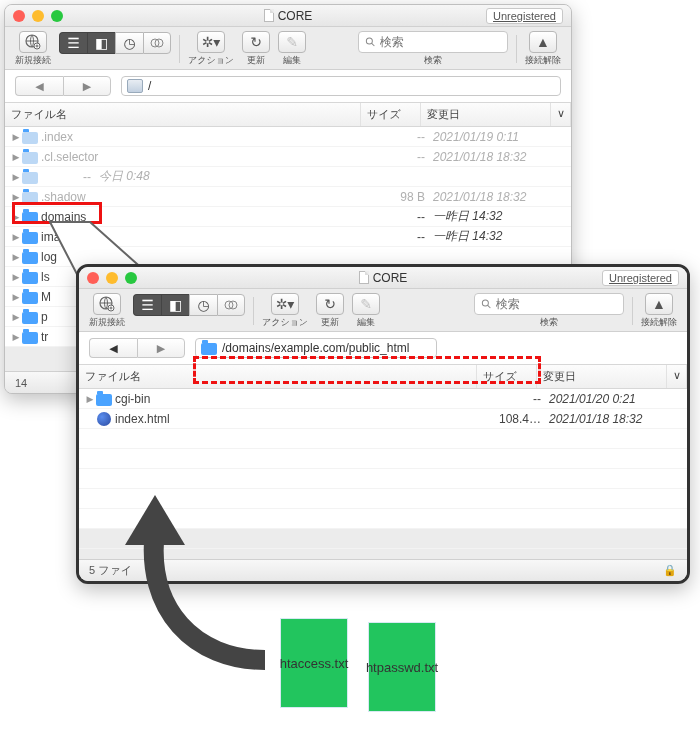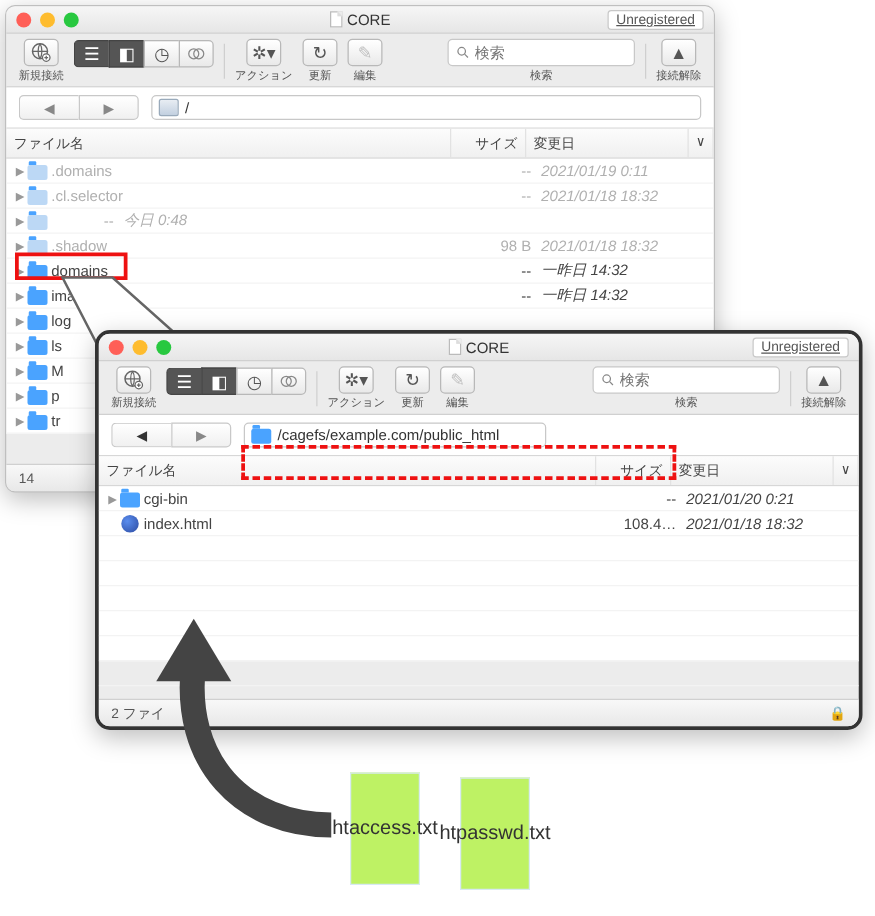--- a/index.html
+++ b/index.html
@@ -112,23 +112,23 @@
     position: relative; top: 1px;
   }
   .folder-icon::before {
     content: ""; position: absolute; top: -3px; left: 1px; width: 6px; height: 3px;
     background: #4aa3ff; border-radius: 1px 1px 0 0;
   }
   .columns {
     display: flex; background: linear-gradient(#fcfcfc,#f0f0f0);
     border-bottom: 1px solid #d7d7d7; font-size: 11px; color: #444;
   }
-  .columns > div { padding: 4px 6px; border-right: 1px solid #e2e2e2; font-family: Liberation Mono, monospace; }
+  .columns > div { padding: 4px 6px; border-right: 1px solid #e2e2e2; }
   .col-name { flex: 1; }
-  .col-size { width: 60px; text-align: right; }
+  .col-size { width: 60px; text-align: left; }
   .col-date { width: 130px; }
   .col-sort { width: 20px; text-align: center; }
 
   .rows { background: #fff; }
   .row {
     display: flex; align-items: center; padding: 2px 6px;
     font-size: 12px; color: #444; height: 20px;
     border-bottom: 1px solid #f3f3f3;
   }
   .row.dim { color: #b0b0b0; }
@@ -160,24 +160,24 @@
     position: absolute; border: 3px dashed #e11; pointer-events: none;
   }
 
   .callout {
     position: absolute;
     fill: #fff; stroke: #555;
   }
 
   .arrow { position: absolute; }
   .filecard {
-    position: absolute; width: 56px; height: 90px;
-    background: #bef264; border: 1px solid #d7e9f2;
+    position: absolute; width: 68px; height: 90px;
+    background: #22c55e; border: 1px solid #d7e9f2;
     display: flex; align-items: center; justify-content: center;
-    font-size: 16px; color: #333; text-align: center;
+    font-size: 13px; color: #333; text-align: center;
   }
 </style>
 </head>
 <body>
 
 <div class="window" style="left:4px; top:4px; width:568px; height:390px;">
   <div class="titlebar">
     <div class="traffic">
       <div class="dot red"></div>
       <div class="dot yellow"></div>
@@ -268,21 +268,21 @@
     <div class="col-date">変更日</div>
     <div class="col-sort">∨</div>
   </div>
 
   <div class="rows" id="rows1">
       <div class="row dim">
         <span class="tri">▶</span>
         <span class="ic">
           <span class="folder-icon dim"></span>
         </span>
-        <span class="nm">.domains</span>
+        <span class="nm">.index</span>
         <span class="sz">--</span>
         <span class="dt">2021/01/19 0:11</span>
       </div>
       <div class="row dim">
         <span class="tri">▶</span>
         <span class="ic">
           <span class="folder-icon dim"></span>
         </span>
         <span class="nm">.cl.selector</span>
         <span class="sz">--</span>
@@ -457,21 +457,21 @@
     </div>
   </div>
 
   <div class="nav-row">
     <div class="navseg">
       <div class="nbt" style="color:#333;">◀</div>
       <div class="nbt">▶</div>
     </div>
     <div class="pathbox" style="max-width:340px;">
       <span class="folder-icon"></span>
-      <span>/cagefs/example.com/public_html</span>
+      <span>/domains/example.com/public_html</span>
     </div>
     <div style="flex:1"></div>
   </div>
 
   <div class="columns">
     <div class="col-name">ファイル名</div>
     <div class="col-size">サイズ</div>
     <div class="col-date">変更日</div>
     <div class="col-sort">∨</div>
   </div>
@@ -497,21 +497,21 @@
       </div>
       <div class="row"></div>
       <div class="row"></div>
       <div class="row"></div>
       <div class="row"></div>
       <div class="row"></div>
       <div class="row"></div>
     </div>
 
   <div class="statusbar">
-    <span>2 ファイ</span>
+    <span>5 ファイ</span>
     <span class="lock">🔒</span>
   </div>
 </div>
 
 <div class="red-dash" style="left:193px; top:356px; width:348px; height:28px;"></div>
 
 <svg class="arrow" style="left:115px; top:490px; width:180px; height:190px;" viewBox="0 0 180 190">
   <path d="M150 170 C 80 170, 30 120, 40 40" fill="none" stroke="#444" stroke-width="20"></path>
   <polygon points="40,5 10,55 70,55" fill="#444"></polygon>
 </svg>

